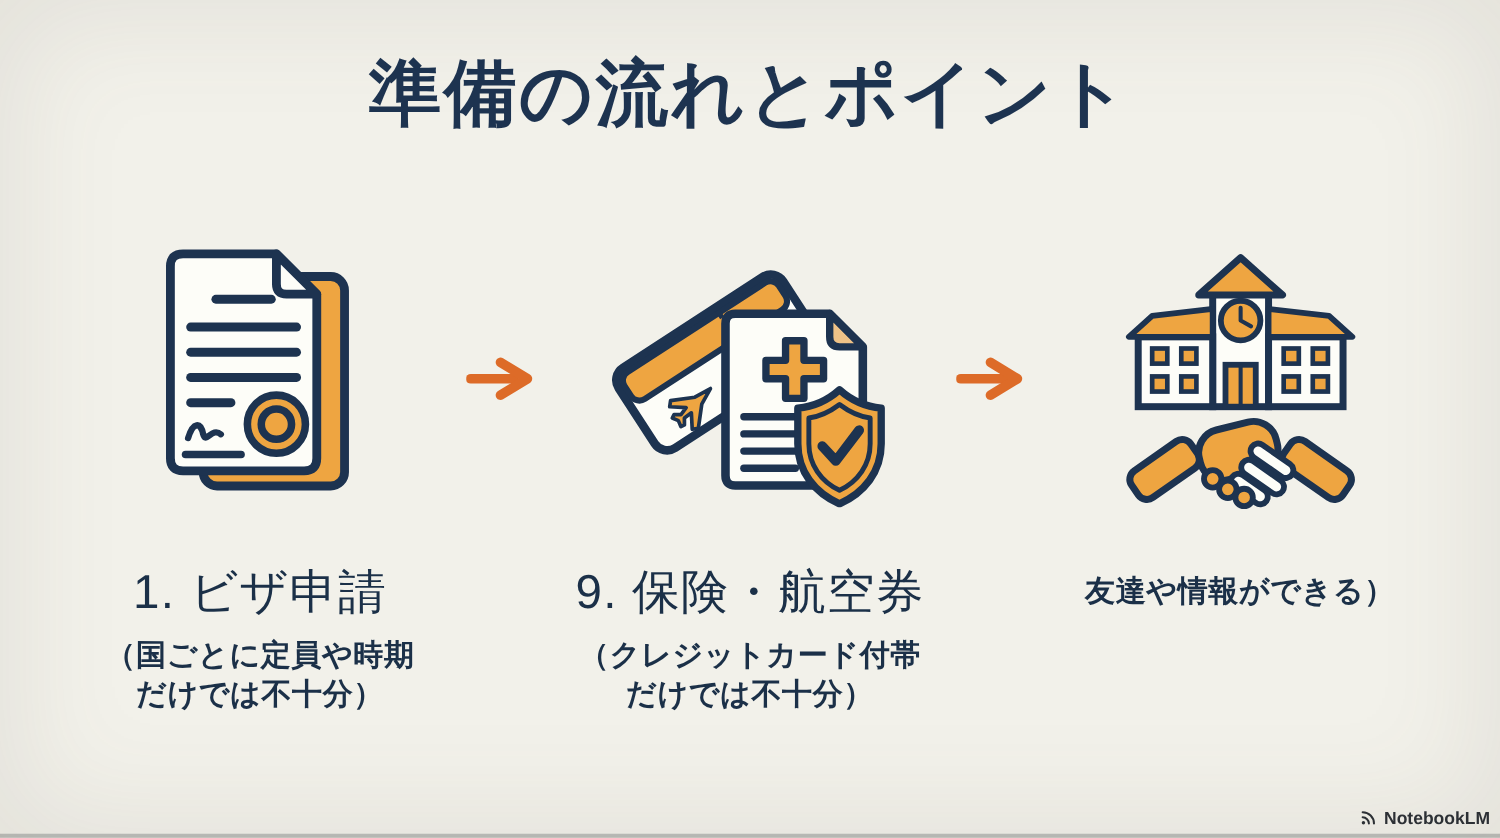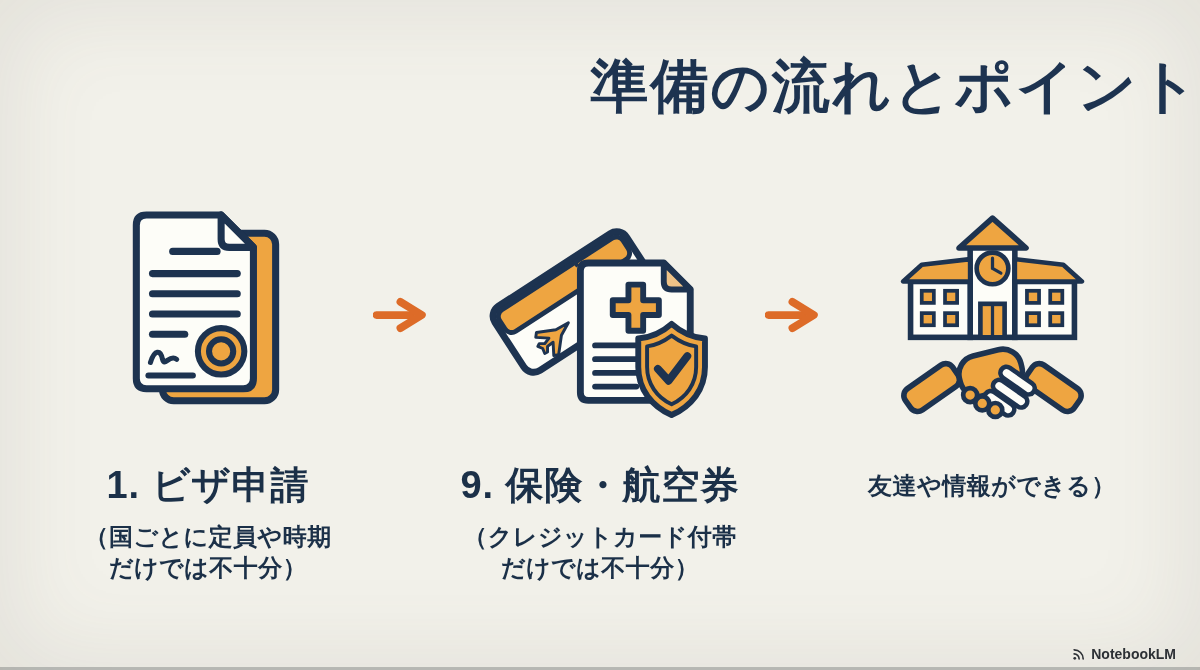--- a/index.html
+++ b/index.html
@@ -11,46 +11,46 @@
   .canvas{
     position:relative;width:1200px;height:670px;margin:0 auto;overflow:hidden;
     background:var(--bg);
     box-shadow:inset 0 0 90px 12px rgba(95,92,78,.10);
   }
   .canvas::after{
     content:"";position:absolute;left:0;right:0;bottom:0;height:3px;
     background:rgba(55,60,66,.28);
   }
   .title{
-    margin-top:48px;text-align:right;
+    margin-top:36px;text-align:center;
     font-size:58px;font-weight:800;letter-spacing:2px;color:var(--navy);
   }
   .flow{
     margin-top:78px;
     display:grid;grid-template-columns:330px 62px 330px 62px 330px;
     justify-content:center;align-items:center;
   }
   .icon-cell{display:flex;justify-content:center;align-items:center;height:222px}
   .arrow-cell{display:flex;justify-content:center;align-items:center;height:222px}
   .labels{
     display:grid;grid-template-columns:330px 62px 330px 62px 330px;
     justify-content:center;margin-top:34px;
   }
   .step-label{text-align:center;color:var(--text)}
-  .step-heading{font-size:38px;font-weight:700;letter-spacing:1px}
+  .step-heading{font-size:38px;font-weight:400;letter-spacing:1px}
   .step-note{margin-top:10px;font-size:24px;font-weight:700;line-height:1.3;letter-spacing:.5px}
   
   .ic-o{fill:var(--orange);stroke:var(--navy)}
   .ic-p{fill:var(--paper);stroke:var(--navy)}
   .ic-f{fill:var(--fold);stroke:var(--navy)}
   .ic-l{fill:none;stroke:var(--navy)}
   .ic-lo{fill:none;stroke:var(--orange)}
   .arrow-svg path{stroke:var(--arrow)}
   .watermark{
-    position:absolute;right:24px;bottom:8px;display:flex;align-items:center;gap:5px;
+    position:absolute;right:8px;bottom:8px;display:flex;align-items:center;gap:5px;
     color:var(--wm);font-size:14px;font-weight:600;
   }
   .wm-icon{display:inline-flex}
 </style>
 </head>
 <body>
 
 <div class="canvas">
 
   <div class="title">準備の流れとポイント</div>

